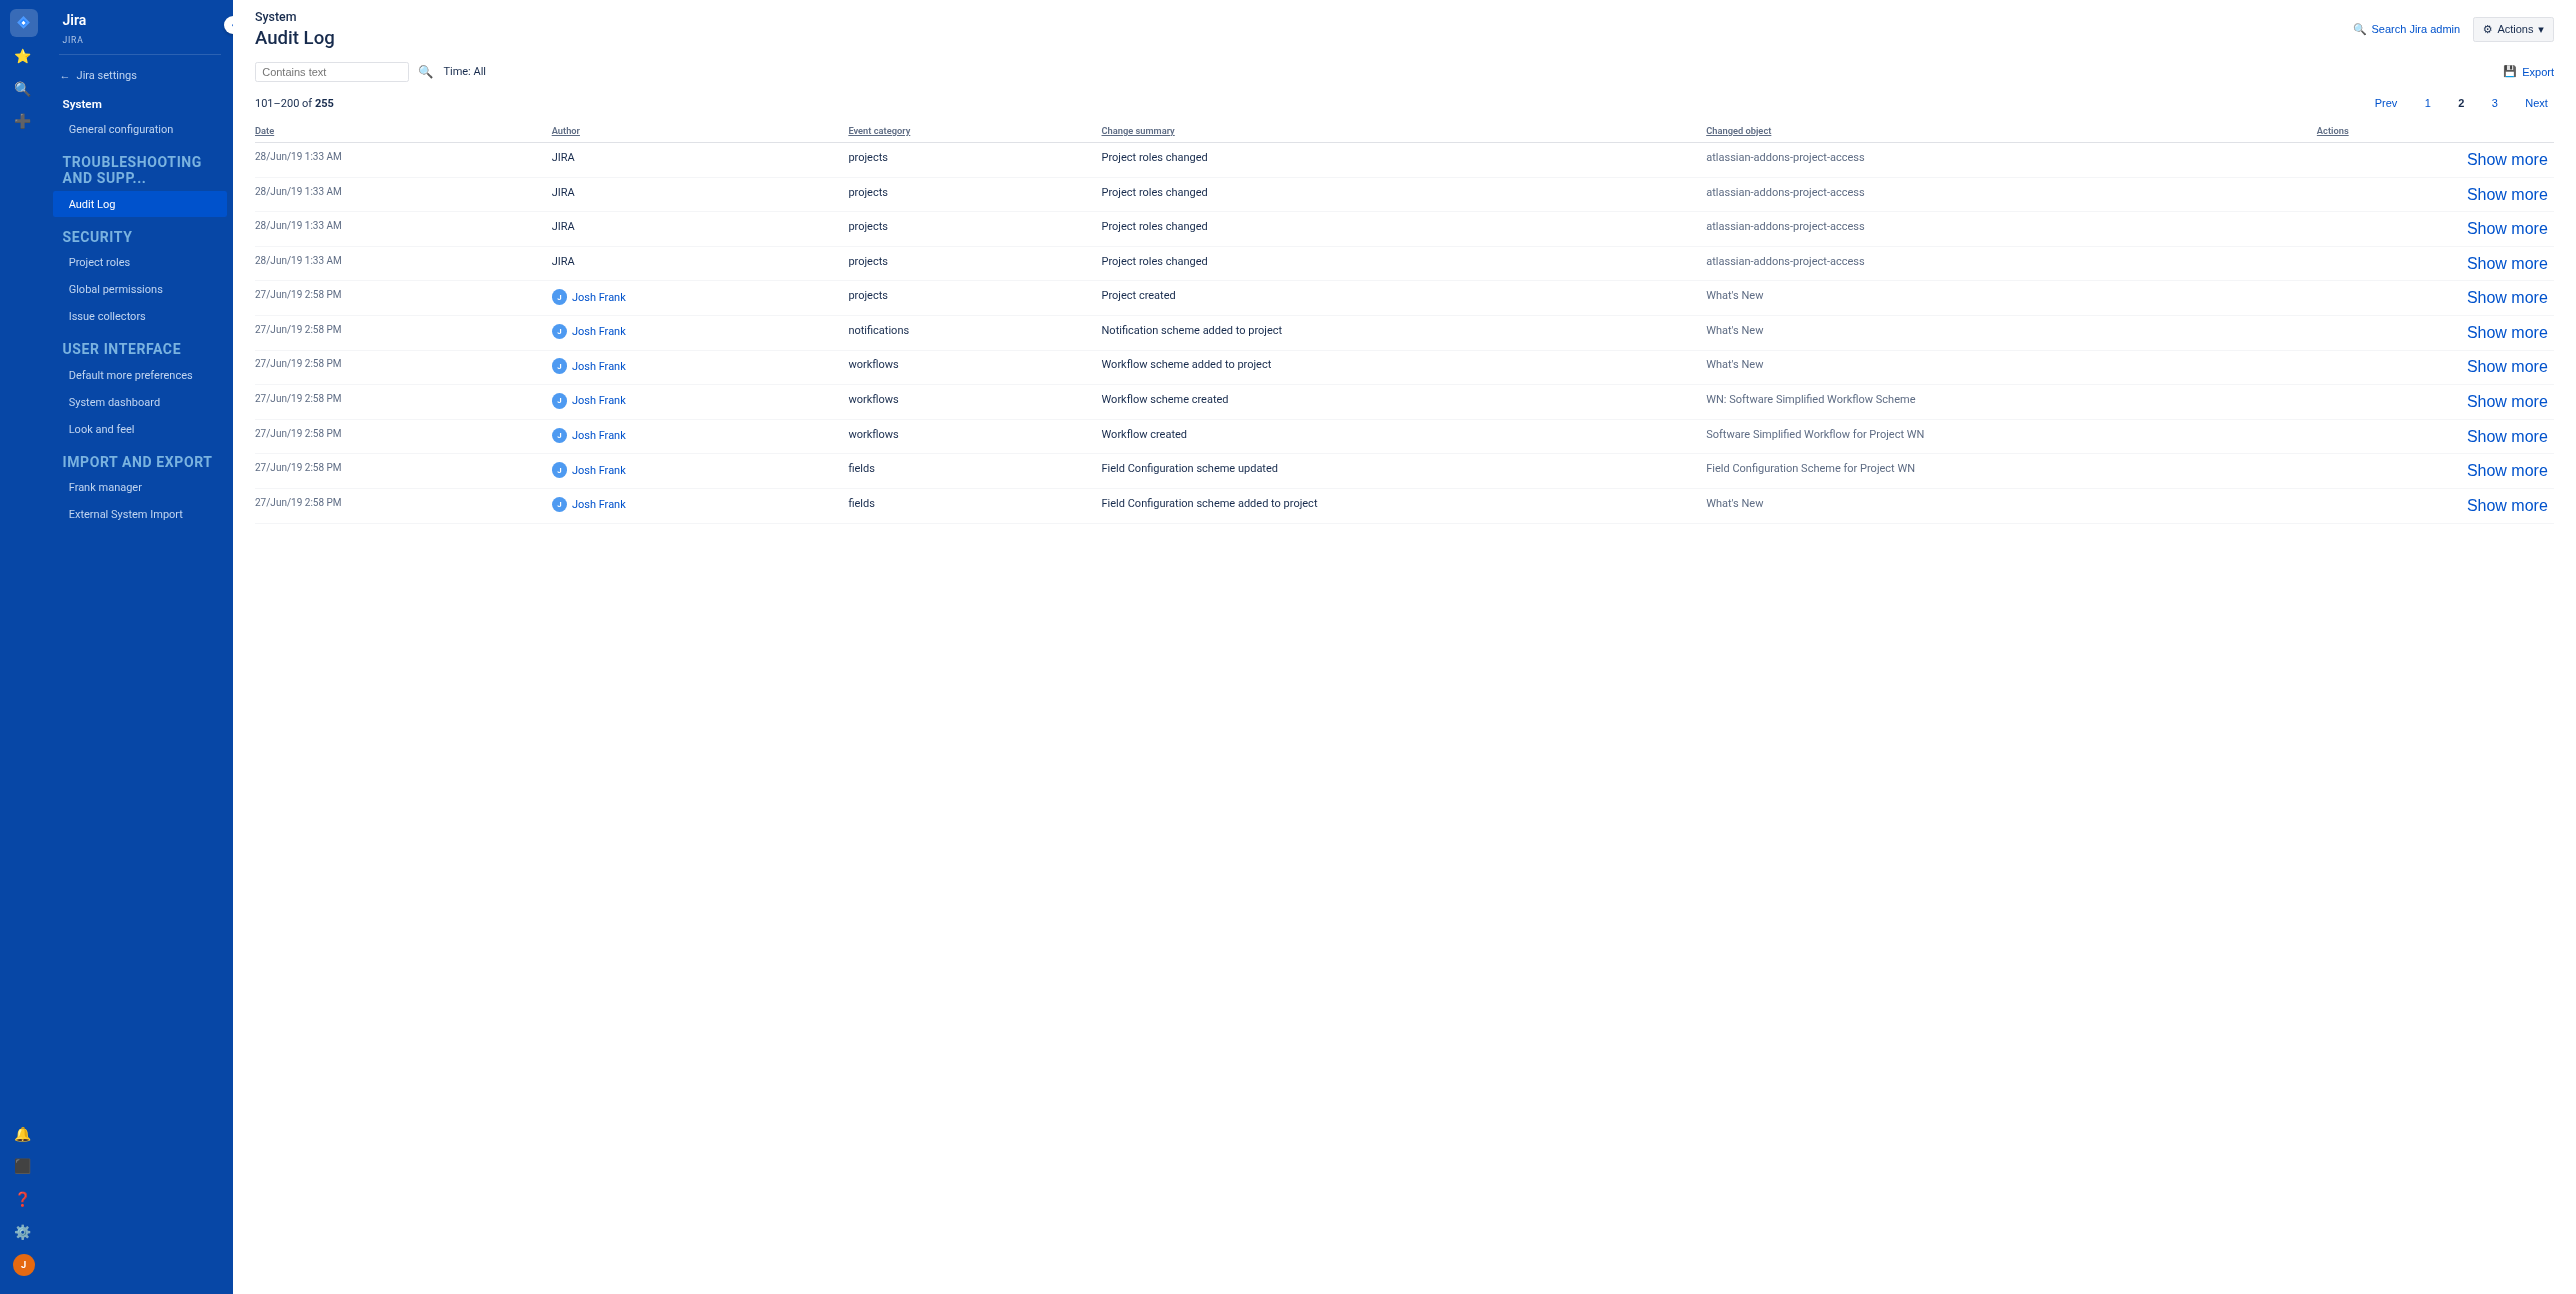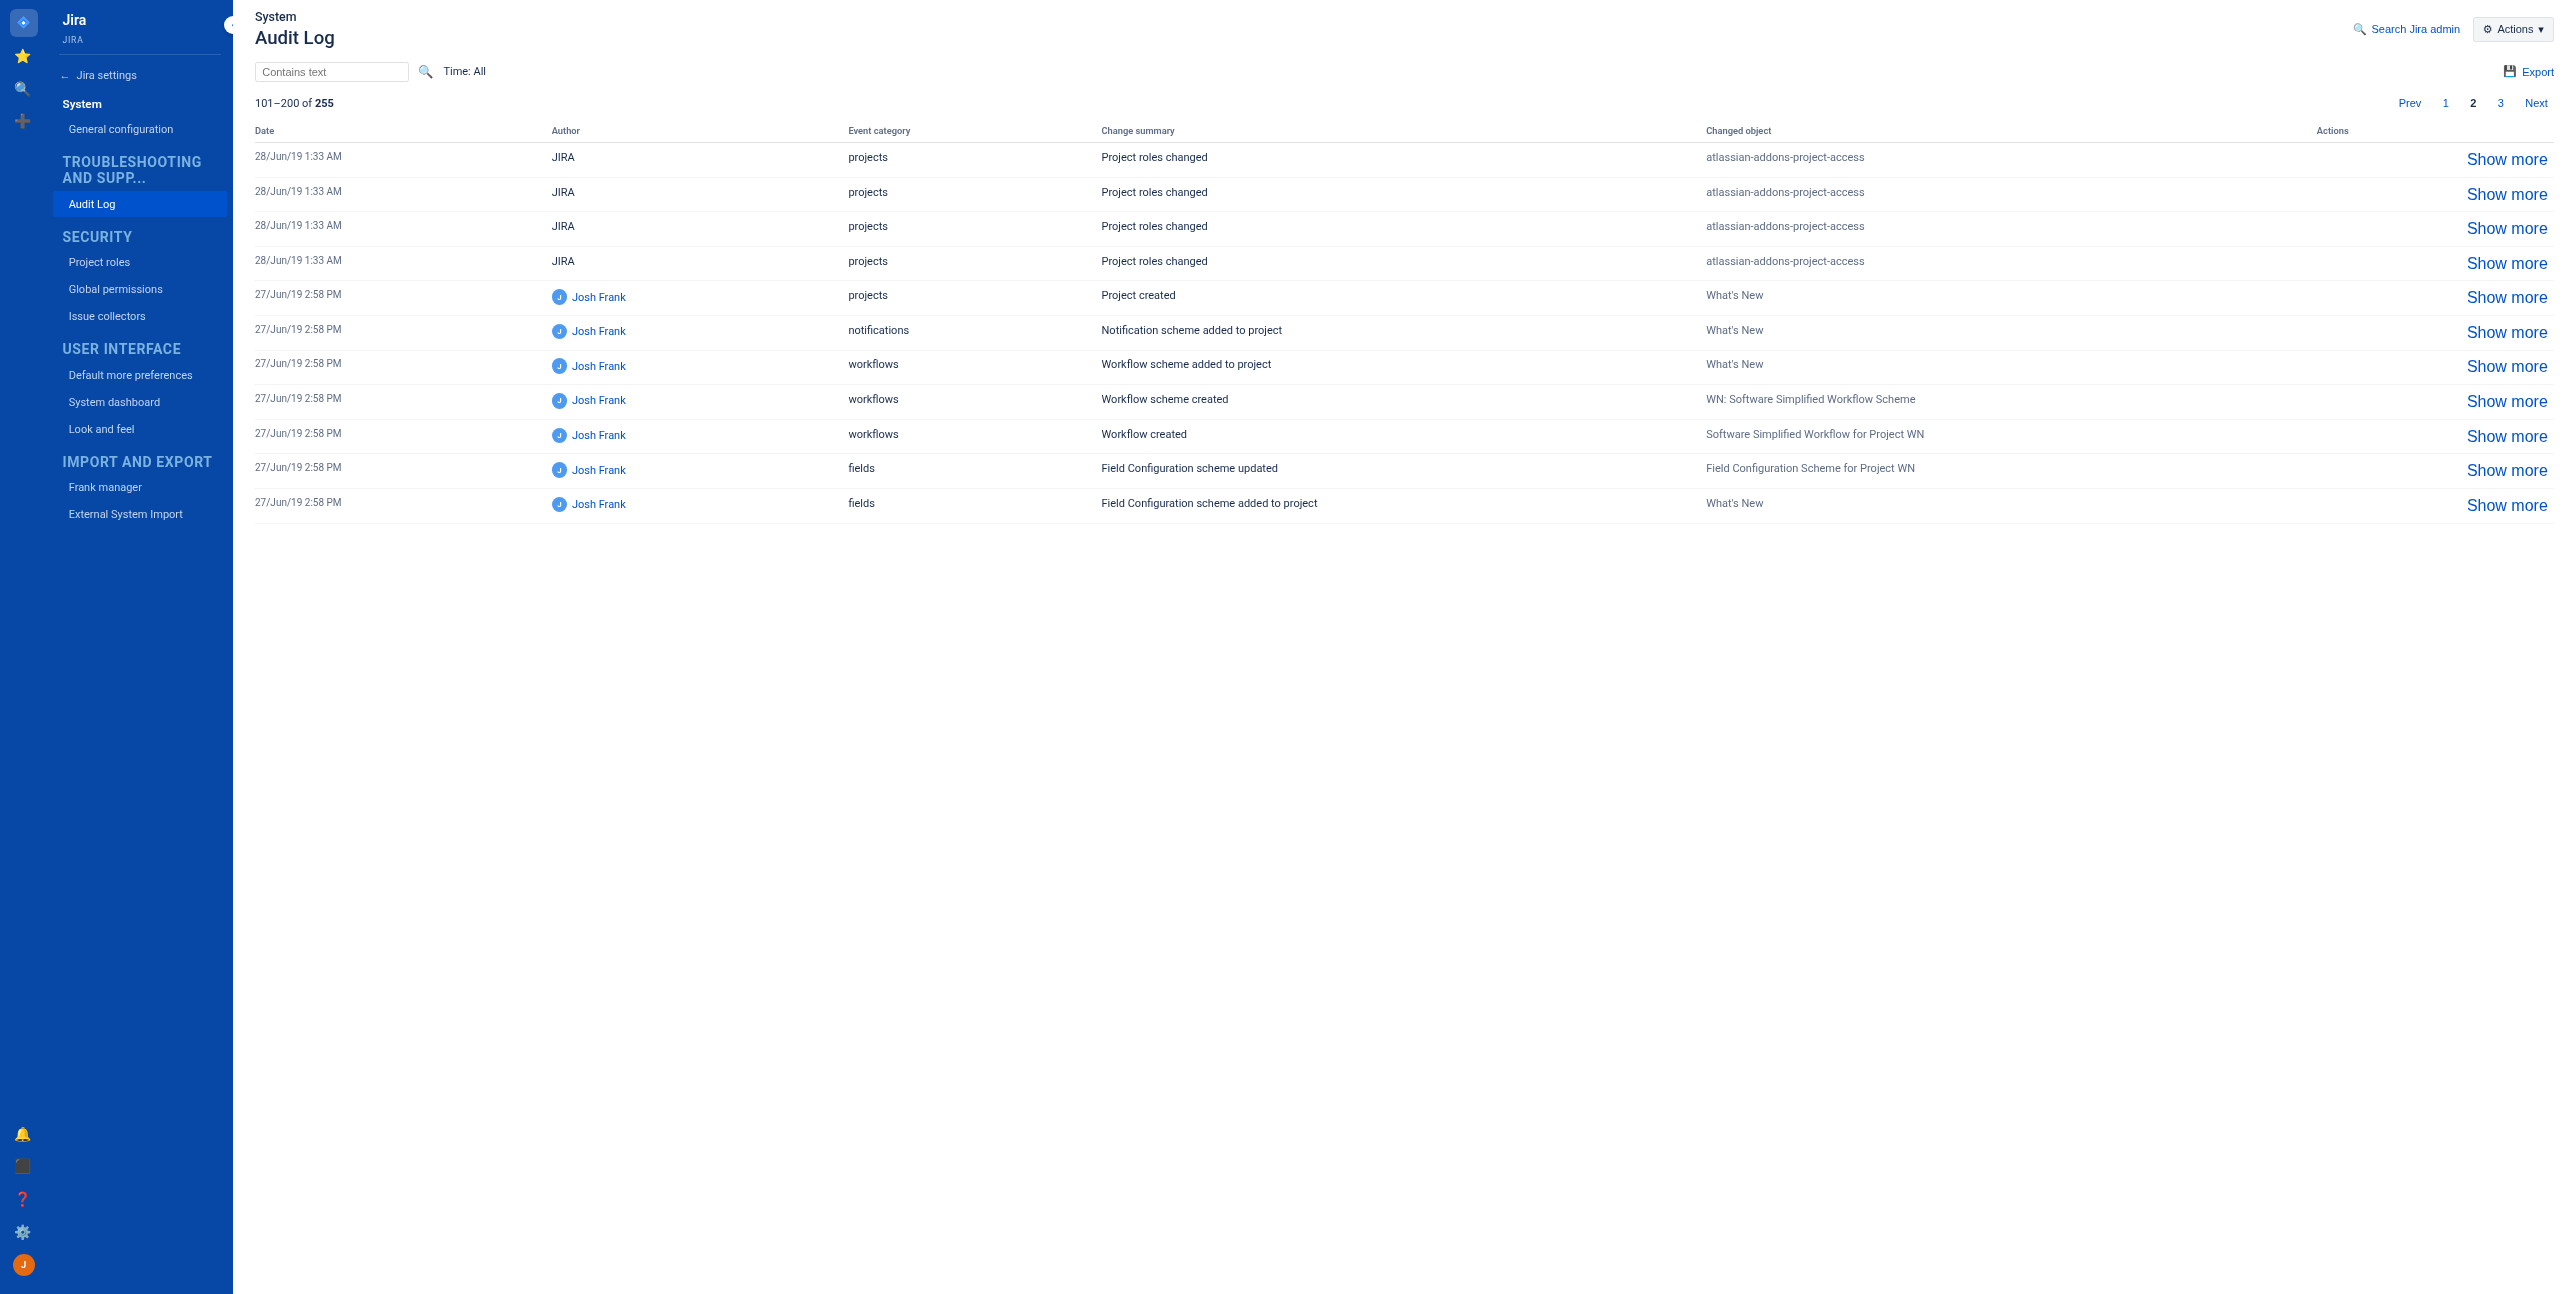--- a/index.html
+++ b/index.html
@@ -202,21 +202,21 @@
     .pagination-bar {
       display: flex;
       align-items: center;
       justify-content: space-between;
       padding: 3.1px 22px 6.2px 22px;
     }
     .record-count { font-size: 11px; font-weight: 700; color: #172b4d; }
     .record-count span { font-weight: 400; }
     .pagination {
       display: flex;
-      gap: 9px;
+      gap: 15px;
     }
     .page-btn {
       padding: 3.1px 6.2px;
       border: none;
       background: none;
       color: #0052cc;
       font-size: 11px;
       cursor: pointer;
       border-radius: 2.3px;
     }
@@ -233,20 +233,21 @@
       border-collapse: collapse;
     }
     thead th {
       text-align: left;
       font-size: 9.3px;
       font-weight: 600;
       color: #5e6c84;
       padding: 6.2px 6.2px 6.2px 0;
       border-bottom: 1.6px solid #dfe1e6;
       text-transform: none;
+      text-decoration: underline;
     }
     tbody tr {
       border-bottom: 0.8px solid #f4f5f7;
     }
     tbody td {
       padding: 7.8px 6.2px 7.8px 0;
       font-size: 11px;
       color: #172b4d;
       vertical-align: top;
     }

